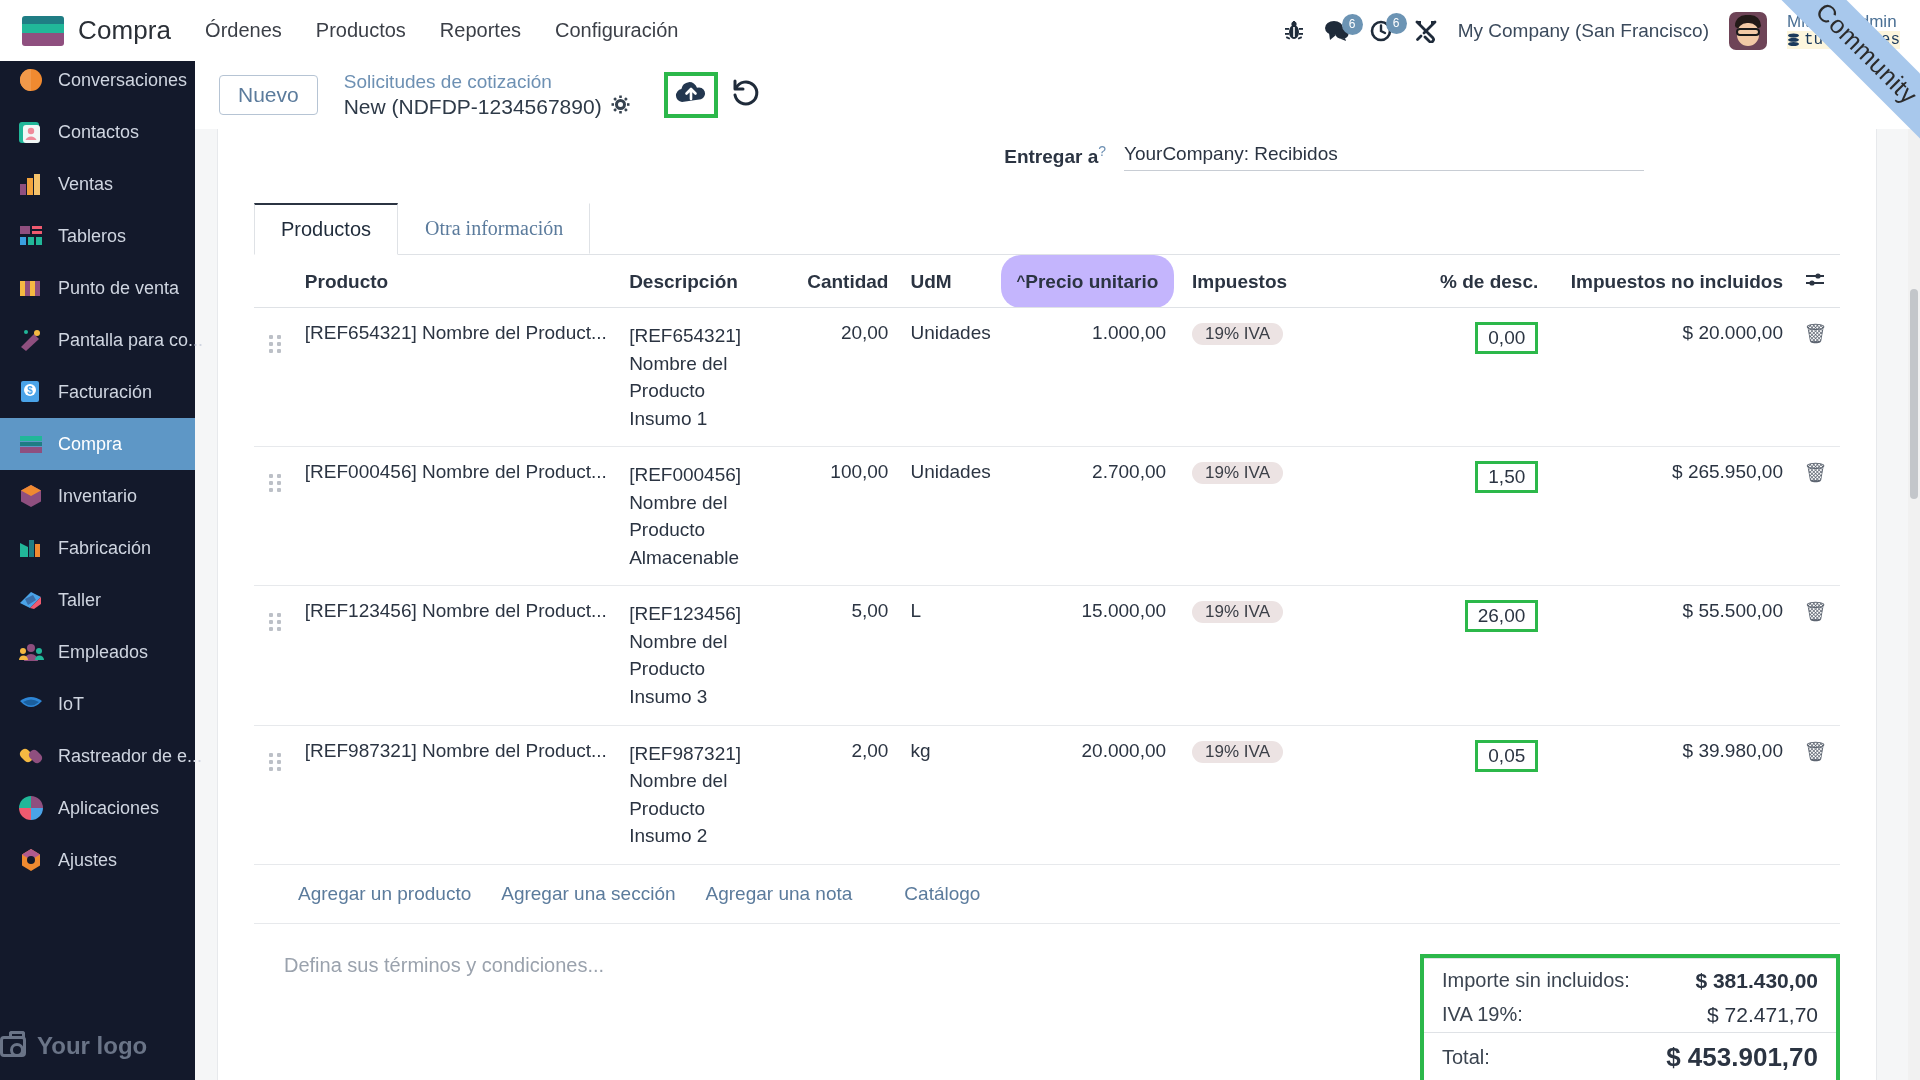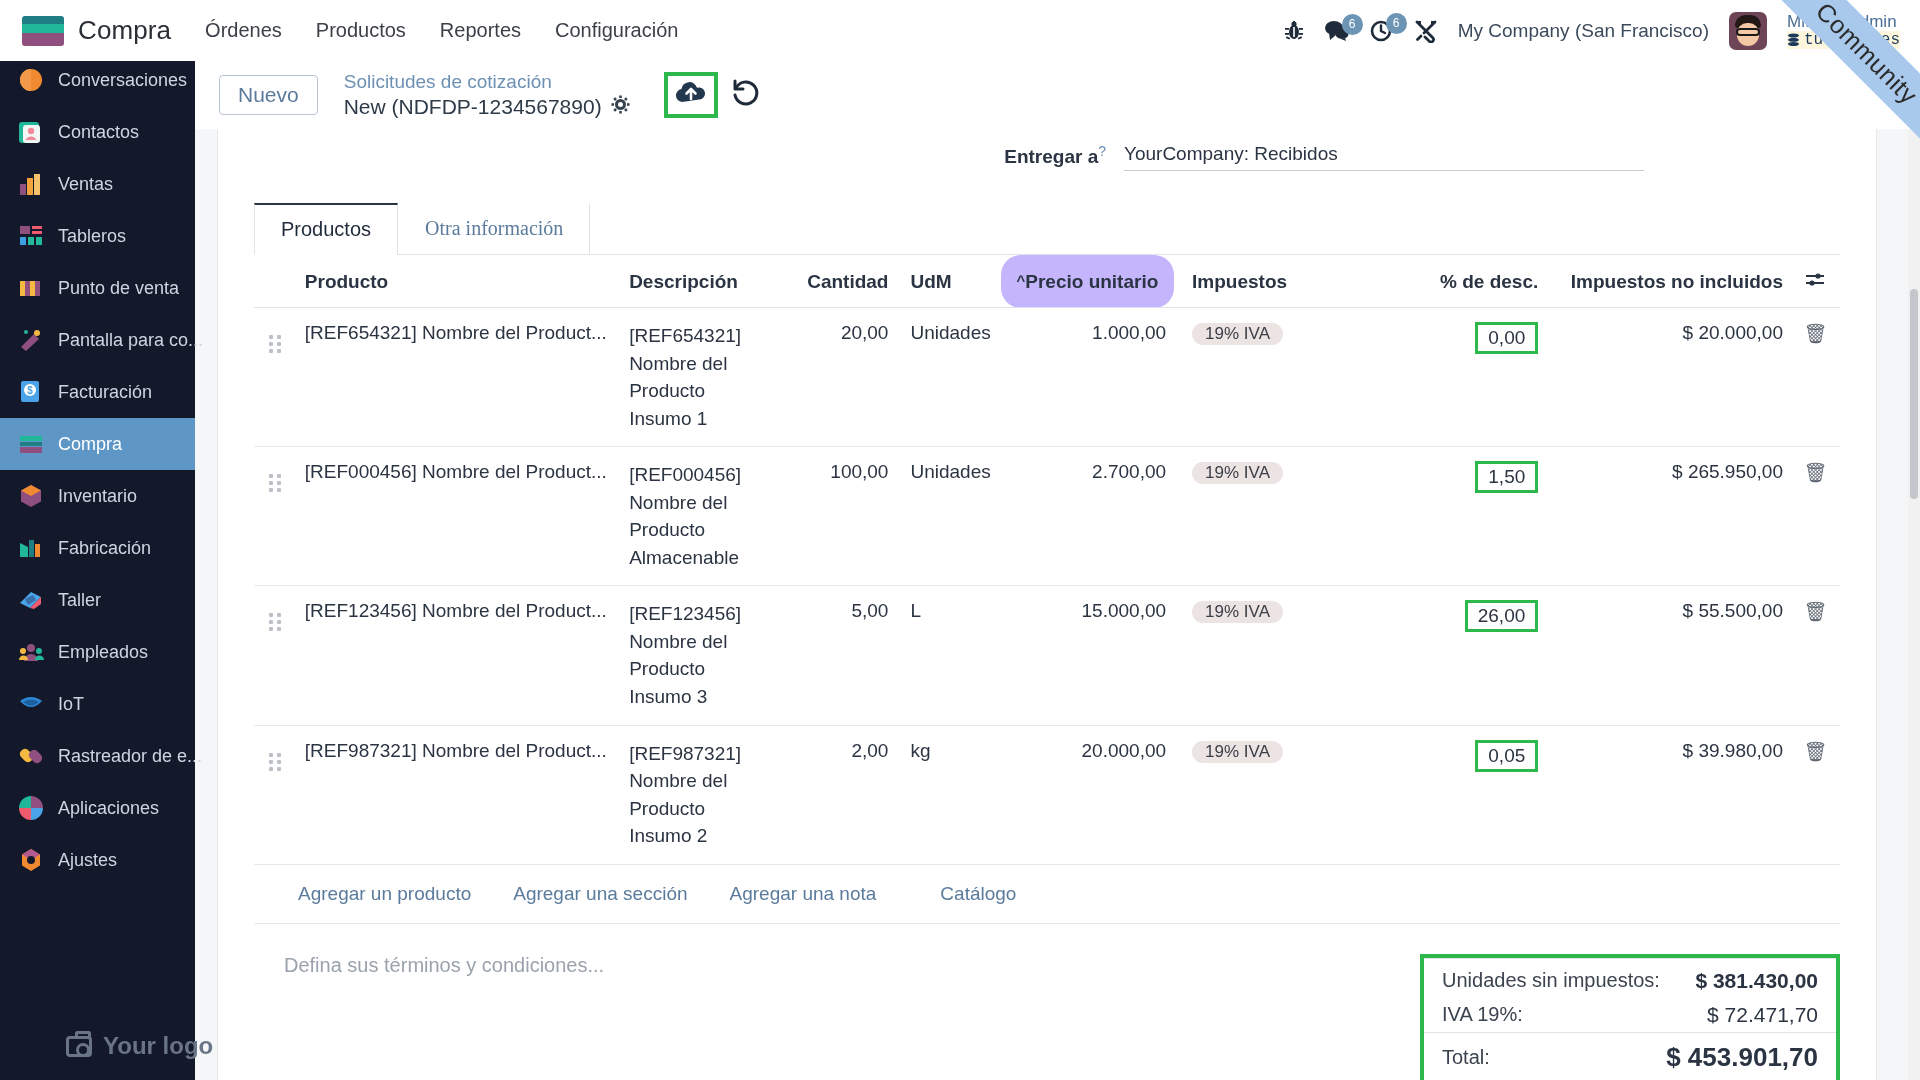--- a/index.html
+++ b/index.html
@@ -77,22 +77,22 @@
   }
   .side-item {
     height: 52px; display: flex; align-items: center; gap: 14px;
     padding-left: 18px; font-size: 18px; color: #cfd5e0; cursor: pointer;
     white-space: nowrap;
   }
   .side-item.active { background: #5e97c6; color: #ffffff; }
   .side-ico { width: 26px; height: 26px; flex: none; position: relative; border-radius: 5px;}
   .sidebar-footer {
     position: absolute; bottom: 20px; left: 0; width: 100%;
-    display: flex; align-items: center; gap: 11px; padding-left: 22px;
-    color: #6a7487; font-size: 24px; font-weight: bold; margin-left: 44px;
+    display: flex; align-items: center; gap: 11px; 
+    color: #6a7487; font-size: 24px; font-weight: bold;
   }
   .cam-ico { width: 26px; height: 21px; border: 3px solid #6a7487; border-radius: 4px; position: relative; flex:none;}
   .cam-ico::before { content:''; position:absolute; top:-8px; left:6px; width:10px; height:5px; border:3px solid #6a7487; border-bottom:none; border-radius:3px 3px 0 0;}
   .cam-ico::after { content:''; position:absolute; top:4px; left:7px; width:8px; height:8px; border:3px solid #6a7487; border-radius:50%;}
 
   
   .controlpanel {
     position: absolute; top: 61px; left: 195px; width: 1725px; height: 68px;
     background: #ffffff; display: flex; align-items: center;
     padding-left: 24px; gap: 26px; z-index: 25;
@@ -185,21 +185,21 @@
     border-radius: 14px; padding: 1px 13px; font-size: 17px;
   }
   .disc-hl {
     display: inline-block; border: 3px solid #2cb84a; background: #fff;
     padding: 2px 10px; font-size: 19px; color: #2b3442; min-width: 62px; text-align: center;
   }
   .trash-ico { color: #5c6470; font-size: 19px; cursor: pointer; }
 
   
   .add-links {
-    display: flex; align-items: center; gap: 42px;
+    display: flex; align-items: center; gap: 30px;
     padding: 18px 8px 18px 44px; border-bottom: 1px solid #e7e9ec;
   }
   .add-link { font-size: 19px; color: #5b7b9c; cursor: pointer; }
   .add-link.spaced { margin-left: 22px; }
 
   
   .bottom-area { display: flex; padding-top: 30px; }
   .terms { flex: 1; padding-left: 30px; }
   .terms-ph { font-size: 20px; color: #9aa2ad; }
   .totals-outer { width: 420px; }
@@ -631,21 +631,21 @@
     </div>
 
     <div class="bottom-area">
       <div class="terms">
         <span class="terms-ph">Defina sus términos y condiciones...</span>
       </div>
       <div class="totals-outer">
         <div class="totals-hl">
           <div class="totals">
             <div class="tot-row first">
-              <span class="tot-label">Unidades sin impuestos:</span>
+              <span class="tot-label">Importe sin incluidos:</span>
               <span class="tot-val b">$ 381.430,00</span>
             </div>
             <div class="tot-row">
               <span class="tot-label">IVA 19%:</span>
               <span class="tot-val">$ 72.471,70</span>
             </div>
             <div class="tot-row total-line">
               <span class="tot-label">Total:</span>
               <span class="tot-val">$ 453.901,70</span>
             </div>

